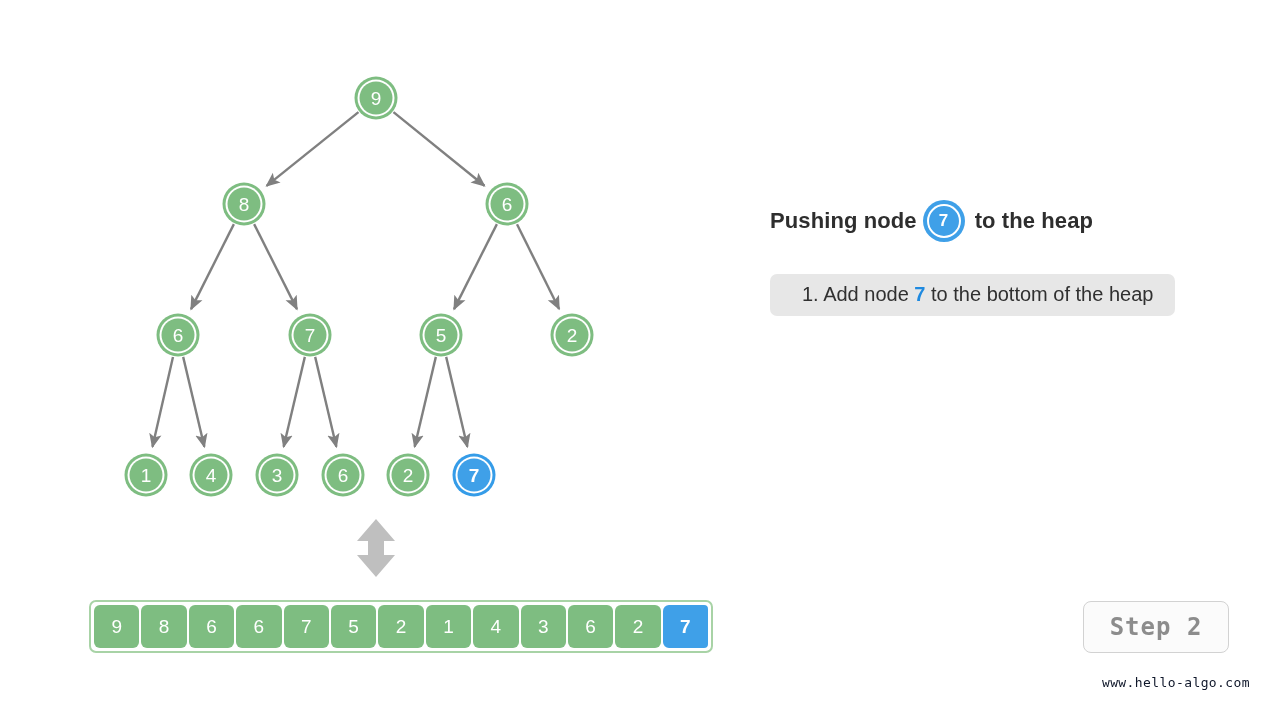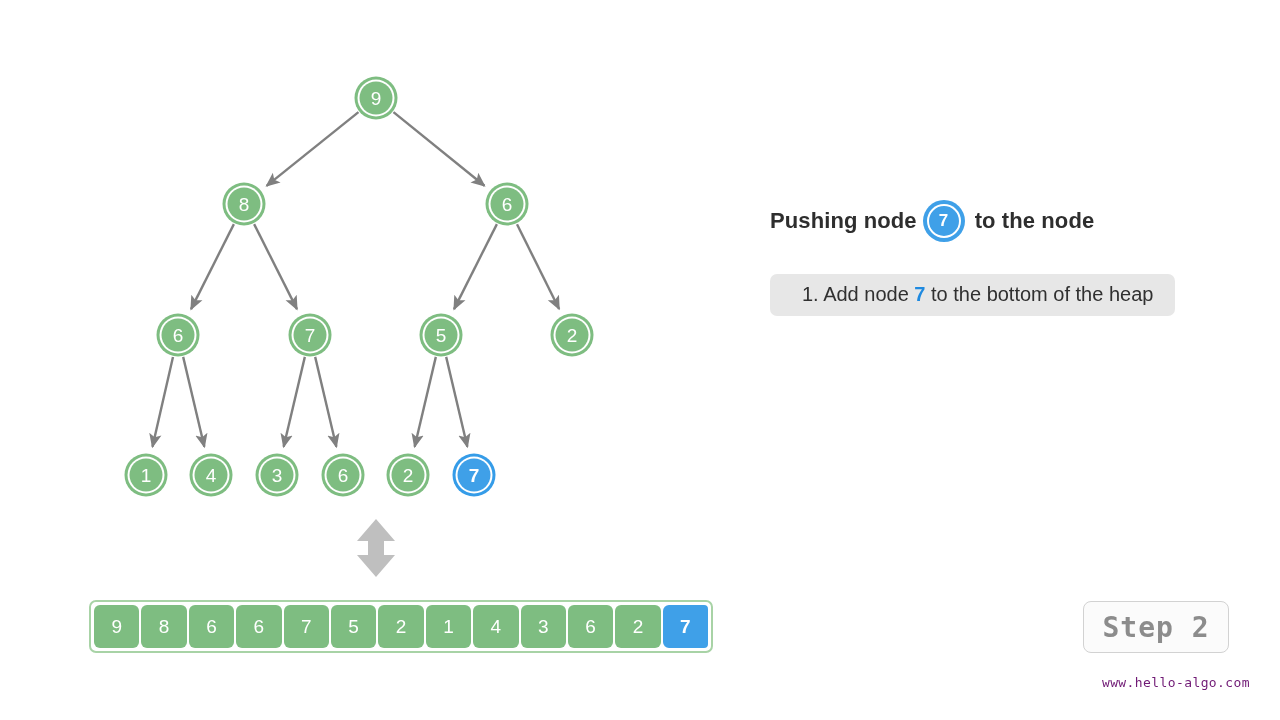--- a/index.html
+++ b/index.html
@@ -150,34 +150,34 @@
     width: 146px;
     height: 52px;
     box-sizing: border-box;
     border: 1px solid #d2d2d2;
     border-radius: 8px;
     background: #fbfbfb;
     display: flex;
     align-items: center;
     justify-content: center;
     font-family: "DejaVu Sans Mono", monospace;
-    font-size: 28px;
+    font-size: 24px;
     font-weight: bold;
     color: #8c8c8c;
     letter-spacing: 1px;
   }
   #watermark {
     position: absolute;
     left: 1070px;
     top: 675px;
     width: 180px;
     text-align: right;
     font-family: "DejaVu Sans Mono", monospace;
     font-size: 13px;
-    color: #701a75;
+    color: #0f172a;
     letter-spacing: 0.4px;
   }
 </style>
 </head>
 <body>
 
 <svg id="diagram-svg" viewBox="0 0 1280 720">
   <defs>
     <marker id="arrowhead" markerWidth="7" markerHeight="7" refX="5.4" refY="3" orient="auto" markerUnits="strokeWidth">
       <path d="M0,0.4 L6,3 L0,5.6 L1.3,3 Z" fill="#808080"></path>
@@ -295,21 +295,21 @@
     <div class="array-cell">3</div>
     <div class="array-cell">6</div>
     <div class="array-cell">2</div>
     <div class="array-cell highlight">7</div>
   </div>
 
 <div id="panel">
   <div id="panel-title">
     <span class="t-part">Pushing node</span>
     <span id="title-badge">7</span>
-    <span class="t-part">to the node</span>
+    <span class="t-part">to the heap</span>
   </div>
   <div id="instruction-box">
     <span>1. Add node</span>
     <span class="num-accent">7</span>
     <span>to the bottom of the heap</span>
   </div>
 </div>
 
 <div id="step-badge">Step 2</div>
 <div id="watermark">www.hello-algo.com</div>

